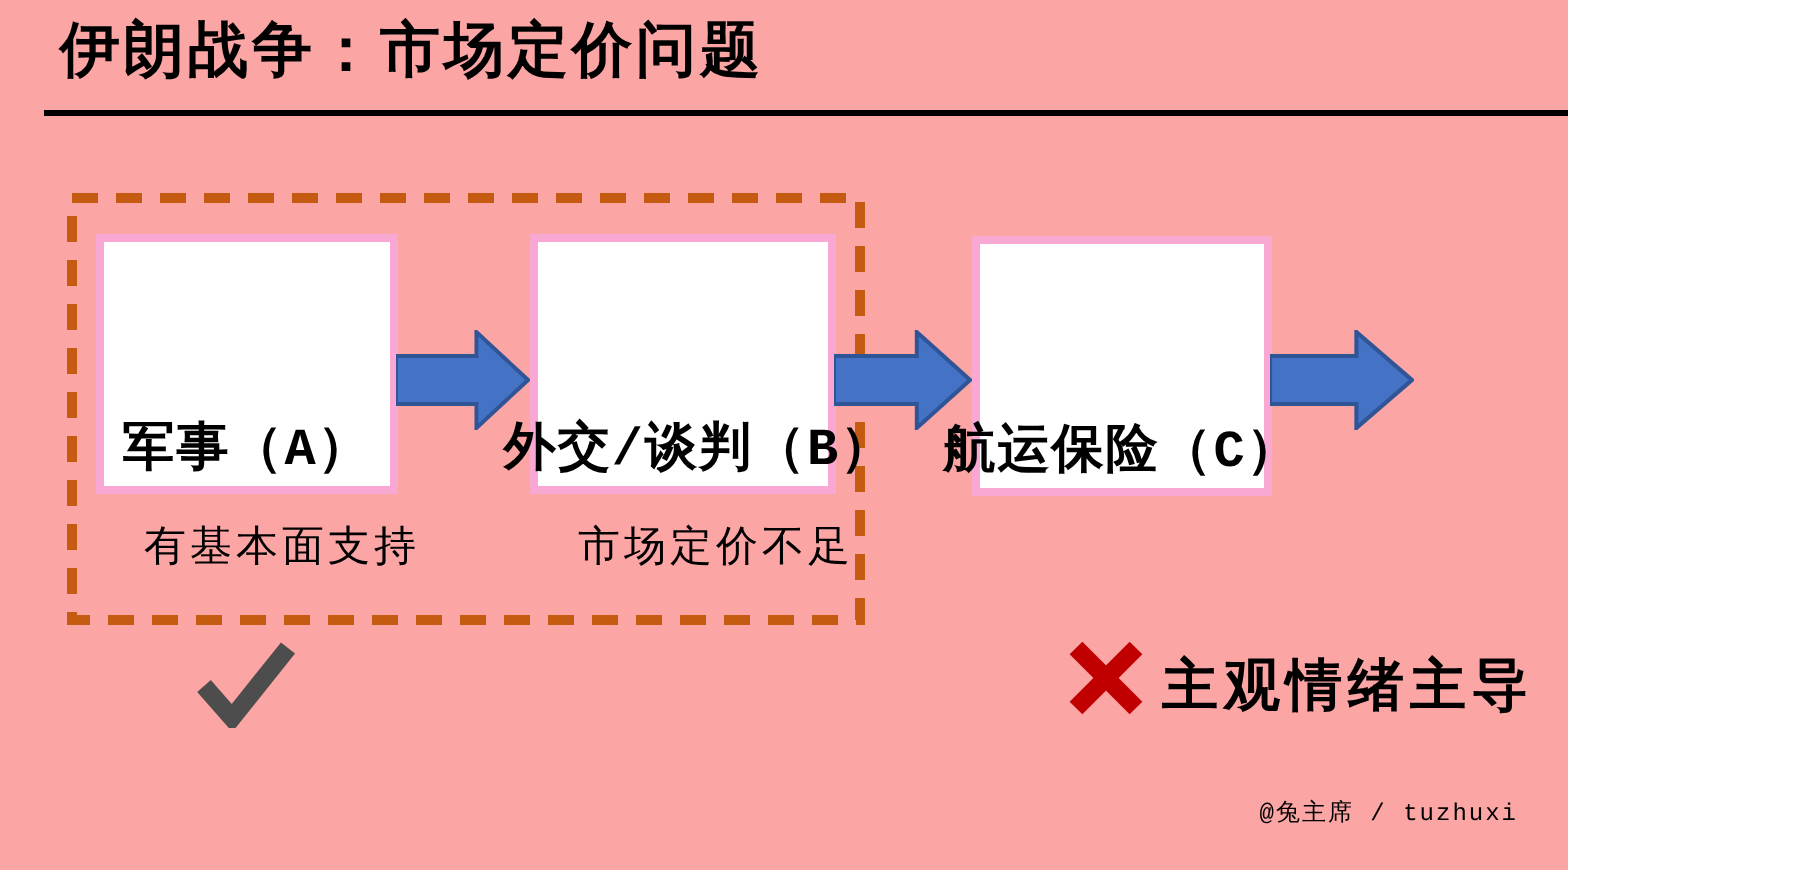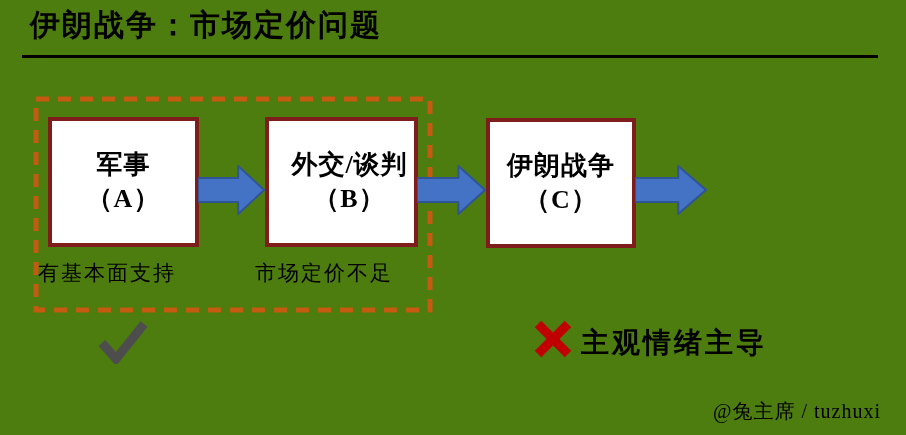--- a/index.html
+++ b/index.html
@@ -1,21 +1,21 @@
 <!DOCTYPE html>
 <html><head>
 <meta charset="utf-8">
 <style>
   html, body { margin: 0; padding: 0; background: #fff; }
   .stage {
     position: relative;
-    width: 906px;
+    width: 784px;
     height: 435px;
-    background: #4d7c0f;
-    font-family: Liberation Serif, serif;
+    background: #fca5a5;
+    font-family: Liberation Mono, monospace;
     overflow: hidden;
     color: #000;
   }
   .title {
     position: absolute;
     left: 30px;
     top: 5px;
     font-size: 30px;
     font-weight: bold;
     letter-spacing: 2px;
@@ -33,45 +33,45 @@
     position: absolute;
     left: 33px;
     top: 96px;
     width: 400px;
     height: 217px;
   }
   .flow-box {
     position: absolute;
     box-sizing: border-box;
     background: #fff;
-    border: 4px solid #7f1d1d;
+    border: 4px solid #f9a8d4;
     display: flex;
-    flex-direction: column;
-    align-items: center;
+    flex-direction: row;
+    align-items: flex-end;
     justify-content: center;
     font-size: 26px;
     font-weight: bold;
     line-height: 1.3;
     letter-spacing: 1px;
     text-align: center;
     white-space: nowrap;
   }
   #box-a { left: 48px;  top: 117px; width: 151px; height: 130px; }
   #box-b { left: 265px; top: 117px; width: 153px; height: 130px; padding-left: 16px; }
   #box-c { left: 486px; top: 118px; width: 150px; height: 130px; }
   #box-d { left: 707px; top: 117px; width: 148px; height: 130px; }
   .arrow { position: absolute; top: 165px; height: 50px; }
   #arrow-a-b { left: 198px; width: 67px; }
   #arrow-b-c { left: 417px; width: 69px; }
   #arrow-c-d { left: 635px; width: 72px; }
   .box-note {
     position: absolute;
     top: 259px;
     width: 172px;
-    text-align: left;
+    text-align: right;
     font-size: 21px;
     letter-spacing: 2px;
     white-space: nowrap;
   }
   #note-a { left: 38px; }
   #note-b { left: 255px; }
   .legend-icon { position: absolute; top: 320px; }
   #check-icon { left: 97px;  width: 52px; height: 44px; }
   #cross-icon { left: 534px; width: 38px; height: 38px; }
   .legend-label {
@@ -81,21 +81,21 @@
     font-weight: bold;
     letter-spacing: 3px;
     white-space: nowrap;
   }
   #legend-check-label { left: 161px; }
   #legend-cross-label { left: 581px; }
   .signature {
     position: absolute;
     right: 25px;
     top: 398px;
-    font-size: 20px;
+    font-size: 12px;
     letter-spacing: 1px;
     white-space: nowrap;
   }
 </style>
 </head>
 <body>
 
 <div class="stage">
 
   <div class="title">伊朗战争：市场定价问题</div>
@@ -107,21 +107,21 @@
 
   <div class="flow-box" id="box-a">
     <span>军事</span>
     <span>（A）</span>
   </div>
   <div class="flow-box" id="box-b">
     <span>外交/谈判</span>
     <span>（B）</span>
   </div>
   <div class="flow-box" id="box-c">
-    <span>伊朗战争</span>
+    <span>航运保险</span>
     <span>（C）</span>
   </div>
 
   <svg class="arrow" id="arrow-a-b" viewBox="0 0 70 50" preserveAspectRatio="none">
     <polygon points="0,13 42,13 42,1 69,25 42,49 42,37 0,37" stroke-width="2" fill="#4472C4" stroke="#2F5597"></polygon>
   </svg>
   <svg class="arrow" id="arrow-b-c" viewBox="0 0 70 50" preserveAspectRatio="none">
     <polygon points="0,13 42,13 42,1 69,25 42,49 42,37 0,37" stroke-width="2" fill="#4472C4" stroke="#2F5597"></polygon>
   </svg>
   <svg class="arrow" id="arrow-c-d" viewBox="0 0 70 50" preserveAspectRatio="none">

